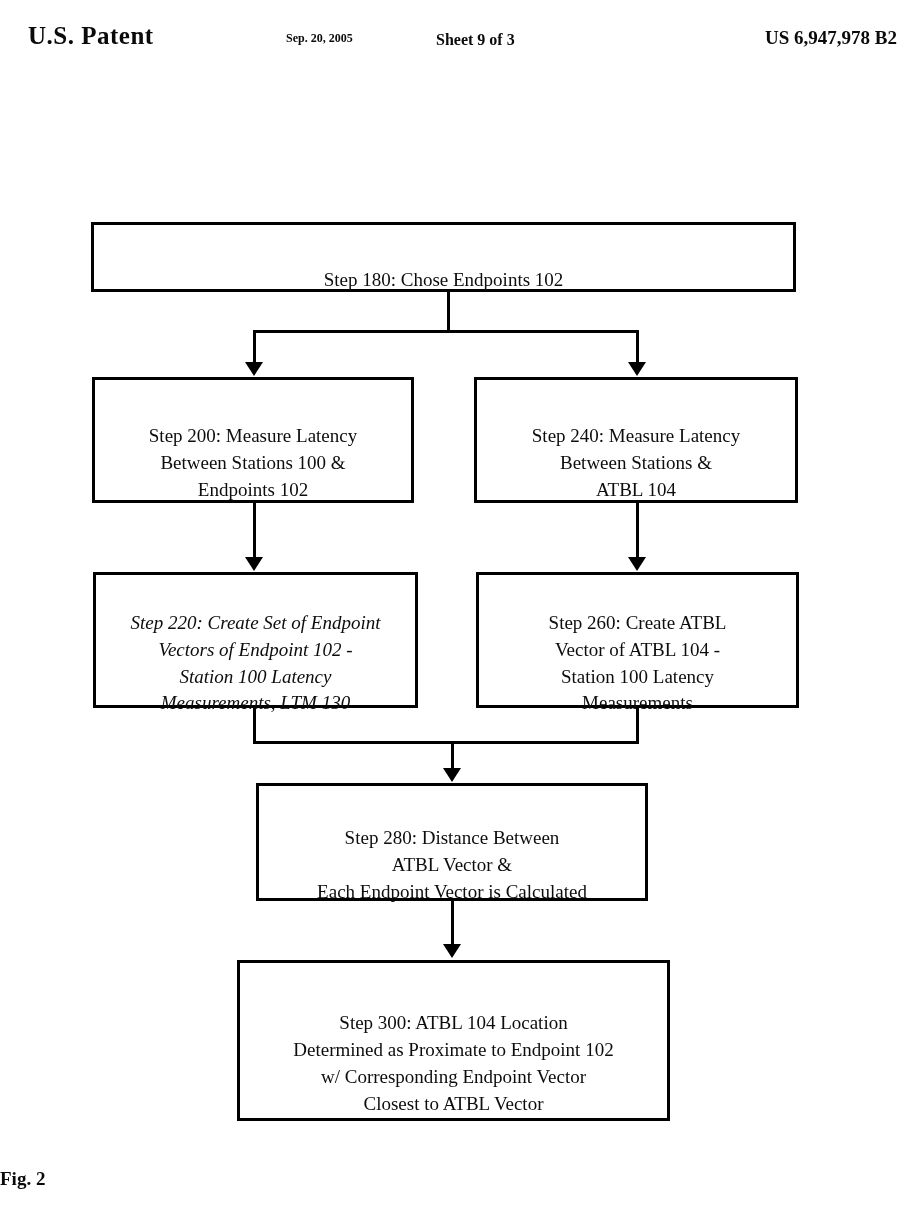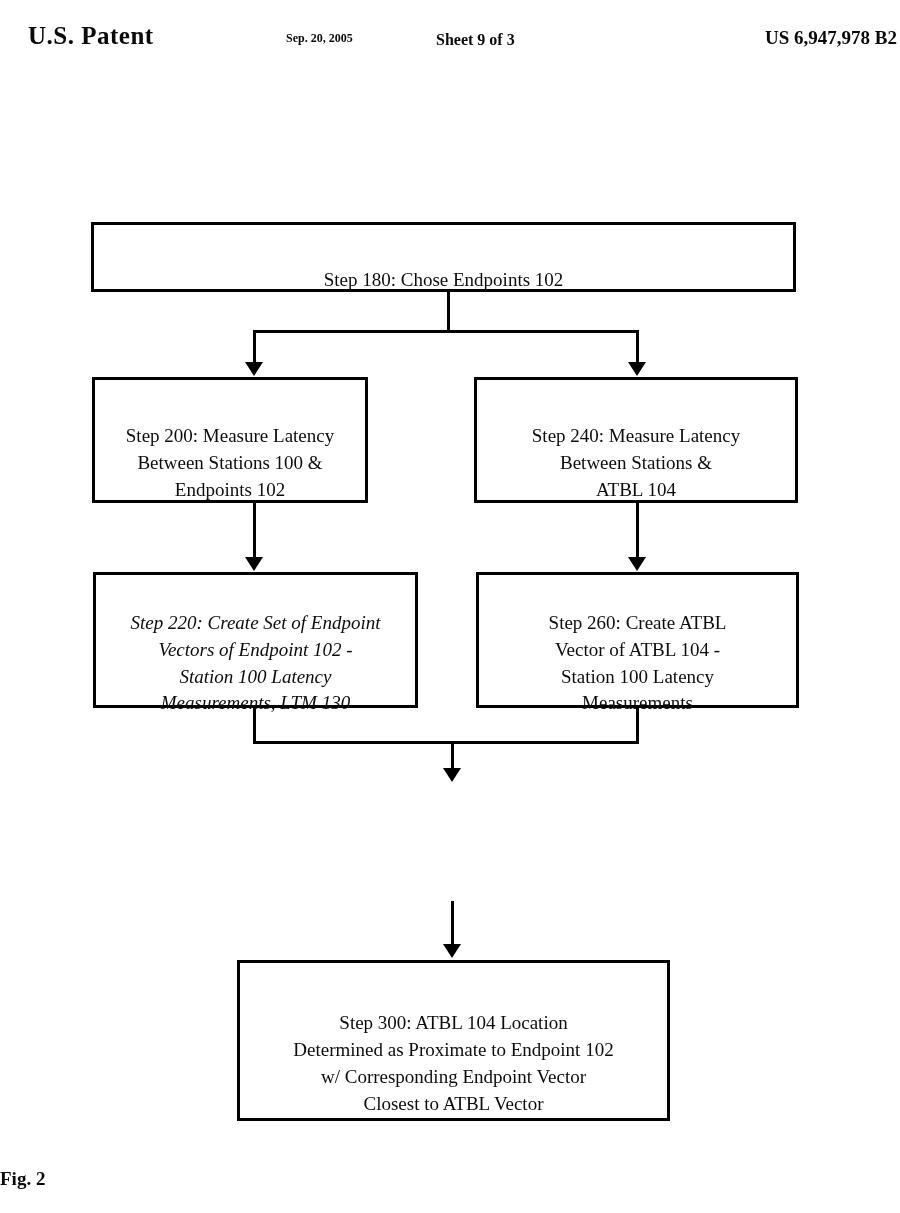--- a/index.html
+++ b/index.html
@@ -78,21 +78,21 @@
     font-size: 19px;
     line-height: 1.42;
     white-space: pre-line;
     padding: 0 6px;
     color: #0d0d0d;
     margin-top: 47px;
   }
 
   
   #node-step180 { left: 91px;  top: 222px;  width: 705px; height: 70px; }
-  #node-step200 { left: 92px;  top: 377px;  width: 276px; height: 126px; }
+  #node-step200 { left: 92px;  top: 377px;  width: 322px; height: 126px; }
   #node-step240 { left: 474px; top: 377px;  width: 324px; height: 126px; }
   #node-step220 { left: 93px;  top: 572px;  width: 325px; height: 136px; font-style: italic; }
   #node-step260 { left: 476px; top: 572px;  width: 323px; height: 136px; }
   #node-step280 { left: 256px; top: 783px;  width: 392px; height: 118px; }
   #node-step300 { left: 237px; top: 960px;  width: 433px; height: 161px; }
 
   #node-step220 .node-label { padding: 0 2px; }
 
   
   .conn-v, .conn-h {
@@ -204,20 +204,25 @@
 Station 100 Latency
 Measurements</span>
   </div>
 
   <div class="conn-v" id="cmrg-left"></div>
   <div class="conn-v" id="cmrg-right"></div>
   <div class="conn-h" id="cmrg-bar"></div>
   <div class="conn-v" id="cmrg-stem"></div>
   <div class="arrowhead" id="amrg"></div>
 
+  <div class="node" id="node-step280">
+    <span class="node-label">Step 280:  Distance Between
+ATBL Vector &amp;
+Each Endpoint Vector is Calculated</span>
+  </div>
 
   <div class="conn-v" id="c280-stem"></div>
   <div class="arrowhead" id="a280"></div>
 
   <div class="node" id="node-step300">
     <span class="node-label">Step 300:  ATBL 104 Location
 Determined as Proximate to Endpoint 102
 w/ Corresponding Endpoint Vector
 Closest to ATBL Vector</span>
   </div>

